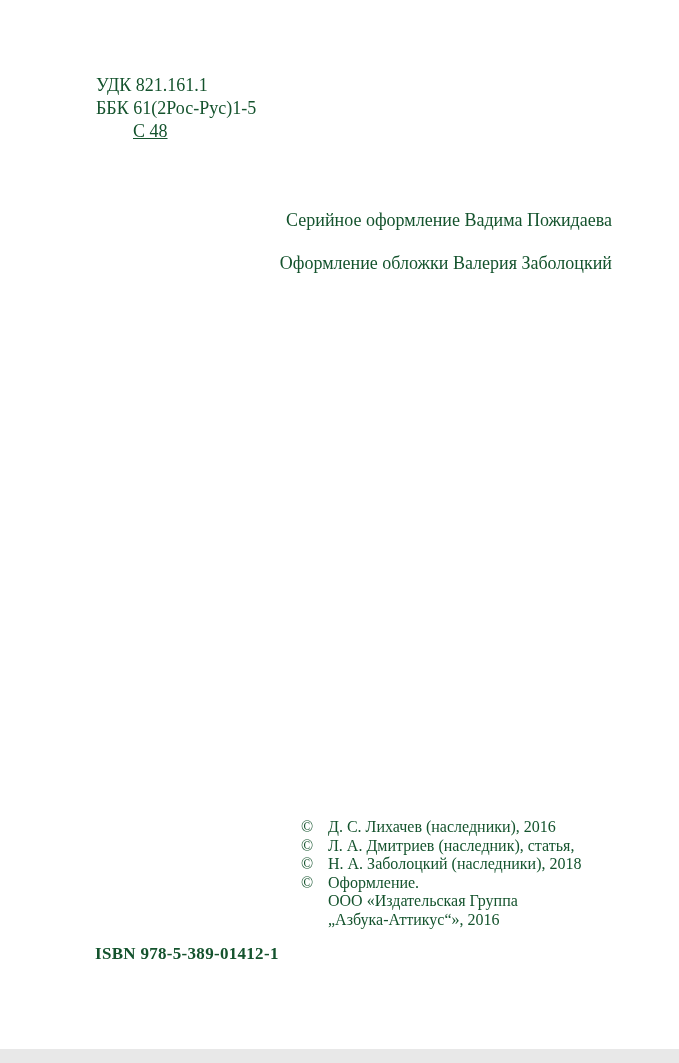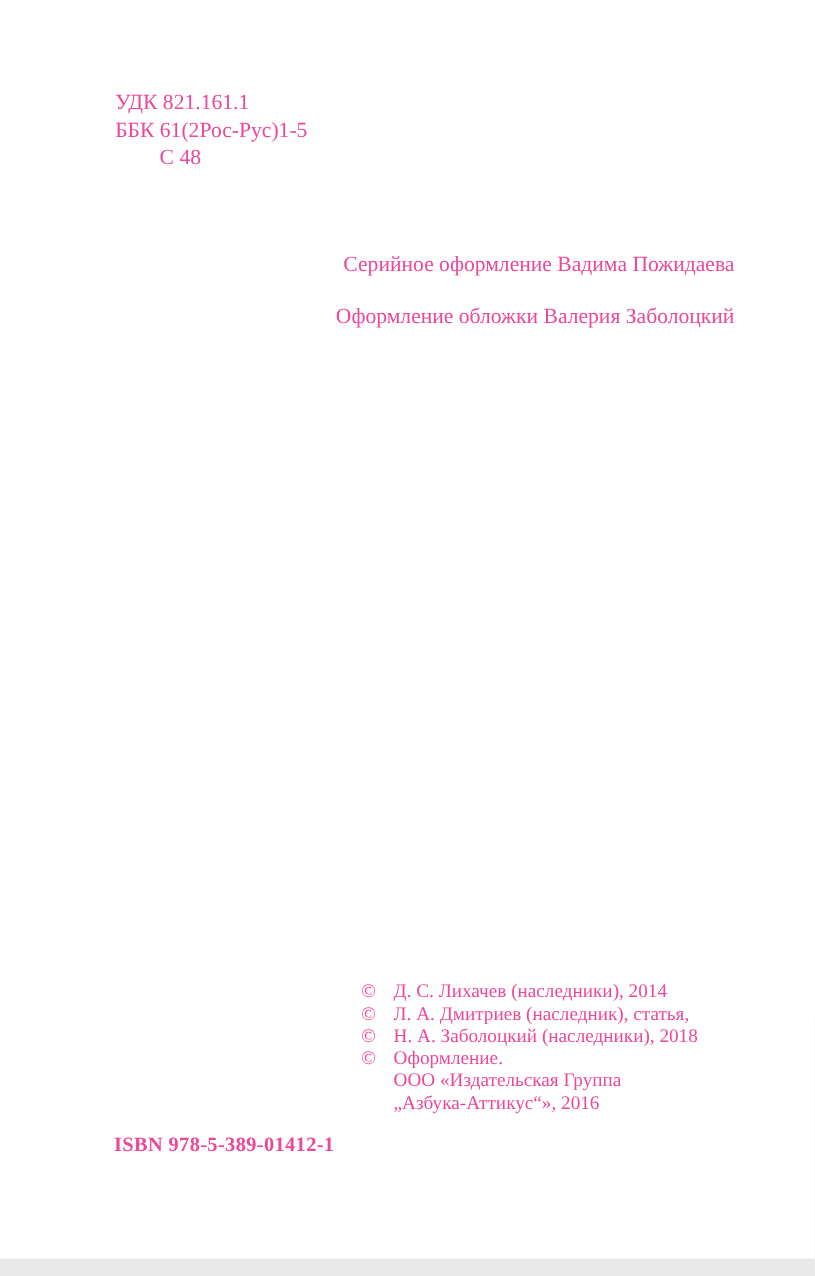--- a/index.html
+++ b/index.html
@@ -6,34 +6,35 @@
     margin: 0;
     padding: 0;
     background: #e8e8e8;
   }
   .page {
     position: relative;
     width: 679px;
     height: 1049px;
     background: #ffffff;
     font-family: "Liberation Serif", "DejaVu Serif", serif;
-    color: #ec4899;
+    color: #14532d;
     overflow: hidden;
   }
   
   .class-block {
     position: absolute;
     left: 96px;
     top: 74px;
     font-size: 18px;
     line-height: 23px;
     white-space: nowrap;
   }
   .class-block .indent {
     padding-left: 37px;
+    text-decoration: underline;
   }
   
   .credit-line {
     position: absolute;
     left: 95px;
     width: 517px;
     text-align: right;
     font-size: 18px;
     line-height: 22px;
     white-space: nowrap;
@@ -90,21 +91,21 @@
   </div>
 
   <div class="credit-line credit-series">Серийное оформление Вадима Пожидаева</div>
   <div class="credit-line credit-cover">Оформление обложки Валерия Заболоцкий</div>
 
   <div class="copyright-block">
 
     <div class="c-entry">
       <span class="c-sym">©</span>
       <div class="c-text">
-        <div class="c-line">Д. С. Лихачев (наследники), 2014</div>
+        <div class="c-line">Д. С. Лихачев (наследники), 2016</div>
       </div>
     </div>
 
     <div class="c-entry">
       <span class="c-sym">©</span>
       <div class="c-text">
         <div class="c-line">Л. А. Дмитриев (наследник), статья,</div>
       </div>
     </div>
 

